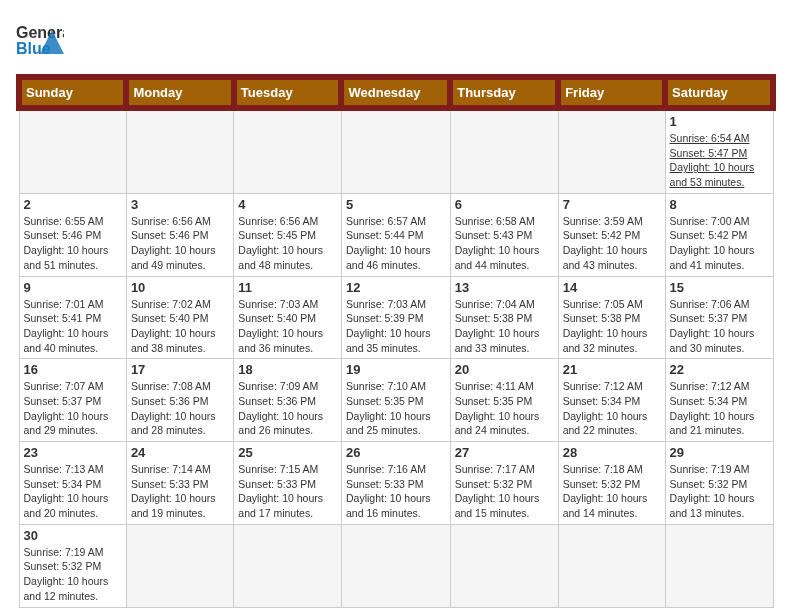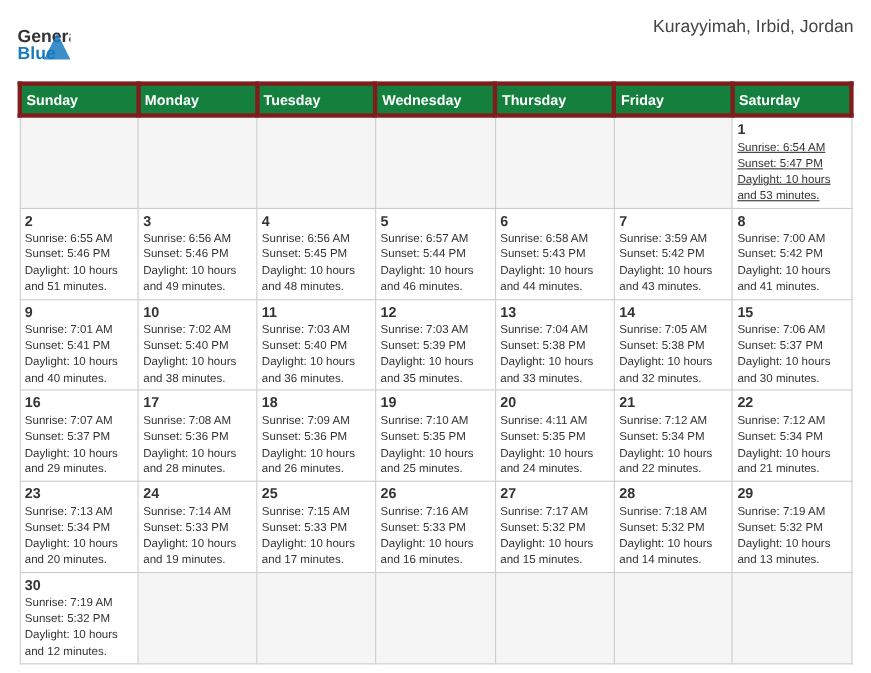--- a/index.html
+++ b/index.html
@@ -28,27 +28,27 @@
       font-size: 16px;
       font-weight: normal;
       color: #444;
     }
     .calendar {
       width: 100%;
       border-collapse: collapse;
       font-size: 11px;
     }
     .calendar th {
-      background: #15803d;
+      background: #a16207;
       color: #fff;
       padding: 5px 4px;
       text-align: left;
       font-size: 13px;
       font-weight: bold;
-      border: 4px solid #7f1d1d;
+      border: 6px solid #7f1d1d;
     }
     .calendar td {
       border: 1px solid #ccc;
       vertical-align: top;
       padding: 3px 4px;
       width: 110px;
       min-height: 72px;
       background: #fff;
     }
     .calendar td.empty {
@@ -78,21 +78,20 @@
 <div class="header-area">
   <div class="logo-wrapper">
     <svg width="48" height="48" viewBox="0 0 48 48">
 
       <text x="0" y="22" font-size="16" font-weight="bold" fill="#333" font-family="Arial">General</text>
       <text x="0" y="38" font-size="16" font-weight="bold" fill="#1a7abf" font-family="Arial">Blue</text>
       <polygon points="36,14 48,38 24,38" fill="#1a7abf" opacity="0.85"></polygon>
     </svg>
   </div>
   <div class="title-block">
-    <h2>Kurayyimah, Irbid, Jordan</h2>
   </div>
 </div>
 
 <table class="calendar">
   <thead>
     <tr>
     <th>Sunday</th>
         <th>Monday</th>
         <th>Tuesday</th>
         <th>Wednesday</th>

